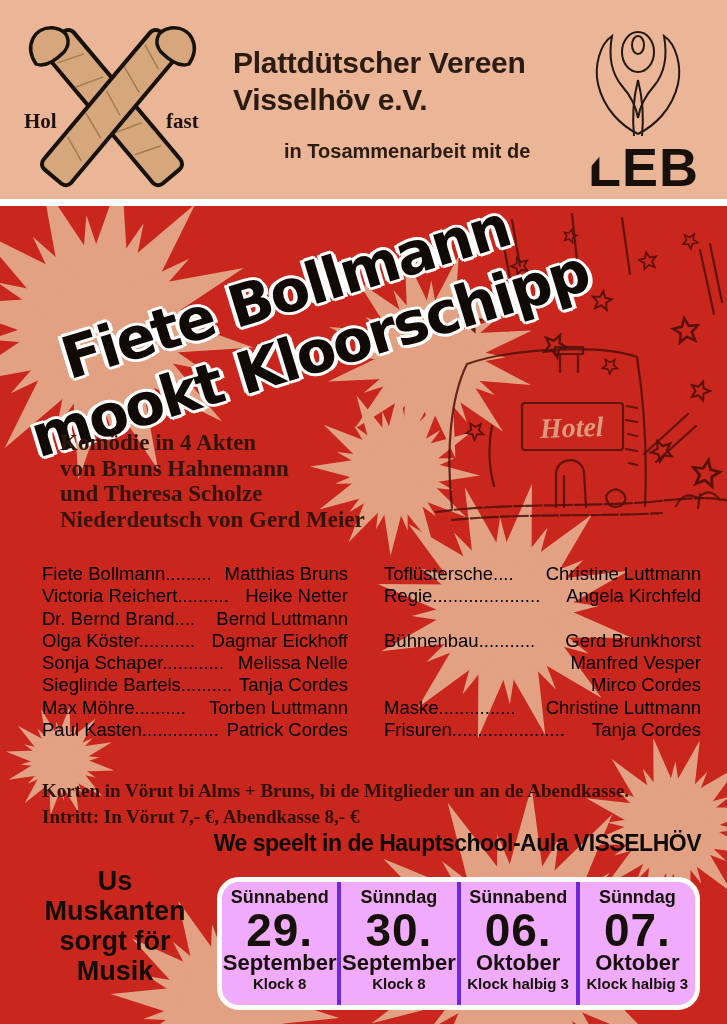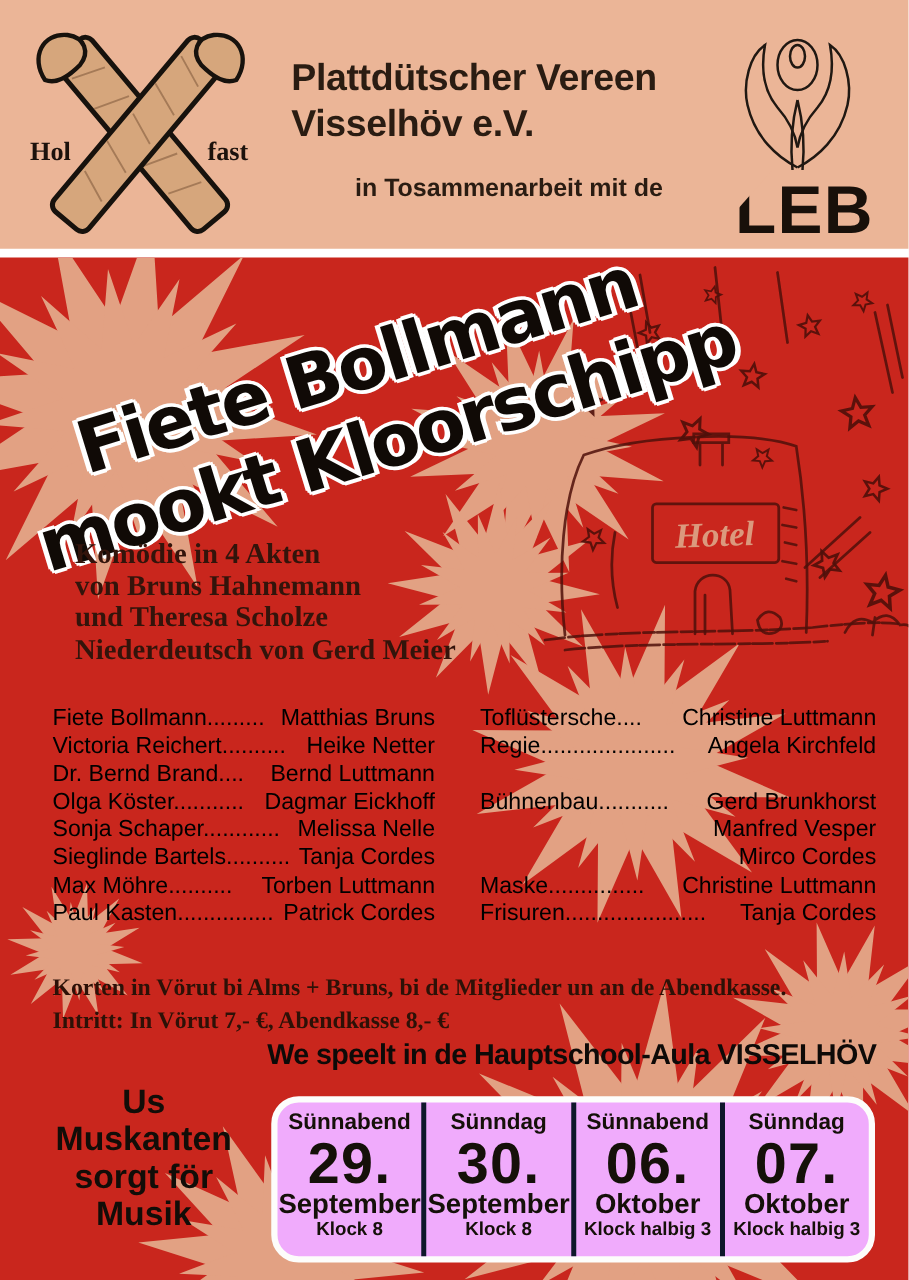--- a/index.html
+++ b/index.html
@@ -44,21 +44,21 @@
 
   #venue{position:absolute;right:26px;top:624px;font-weight:bold;font-size:23px;
          letter-spacing:-0.5px;color:#0e0a08;white-space:nowrap;}
 
   #music{position:absolute;left:25px;top:660px;width:180px;text-align:center;
          font-weight:bold;font-size:27px;line-height:30px;color:#120d08;}
 
   #datebox{position:absolute;left:217px;top:671px;width:483px;height:133px;box-sizing:border-box;
            background:#f0abfc;border:5px solid #fdfdfb;border-radius:22px;display:flex;}
   .date-col{flex:1 1 0;text-align:center;padding-top:5px;color:#151009;white-space:nowrap;overflow:hidden;}
-  .date-col + .date-col{border-left:4px solid #0f172a;}
+  .date-col + .date-col{border-left:4px solid #6d28d9;}
   .date-day{font-weight:bold;font-size:18px;line-height:20px;}
   .date-num{font-weight:bold;font-size:46px;line-height:46px;letter-spacing:1px;}
   .date-month{font-weight:bold;font-size:22px;line-height:24px;margin-top:-2px;}
   .date-time{font-weight:bold;font-size:15px;line-height:18px;}
 </style>
 </head>
 <body>
 
 <div id="page">
 

